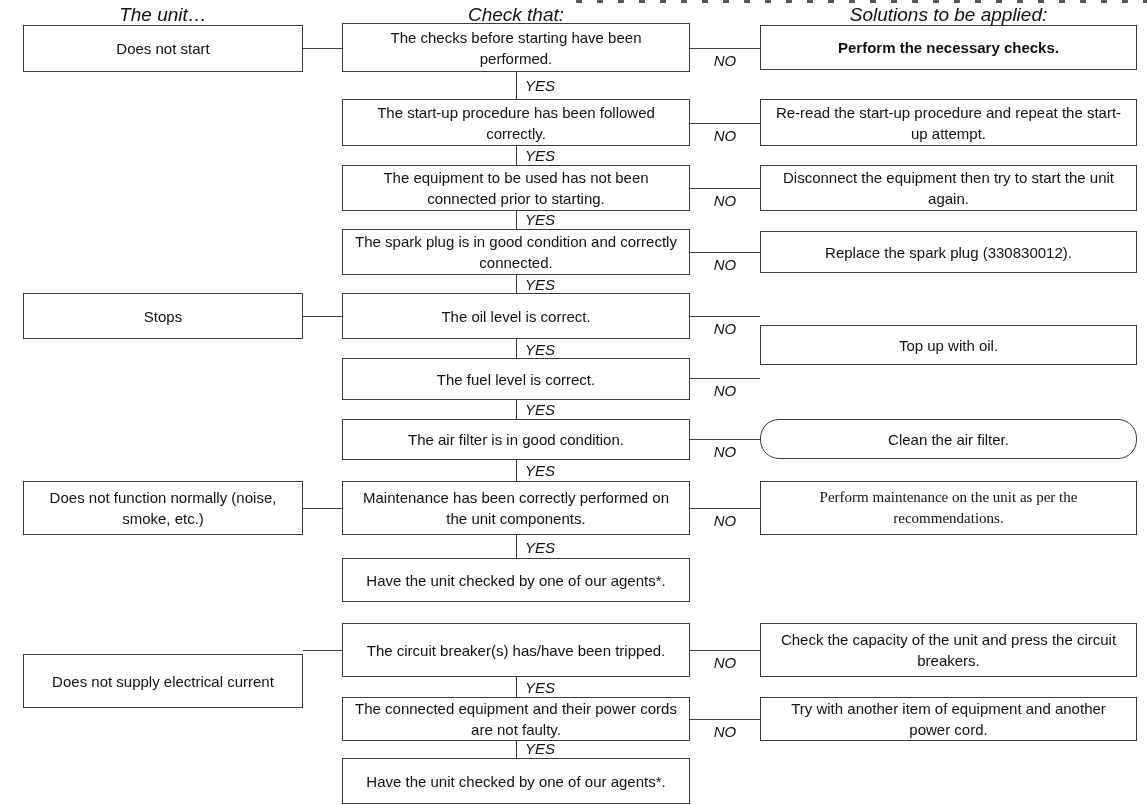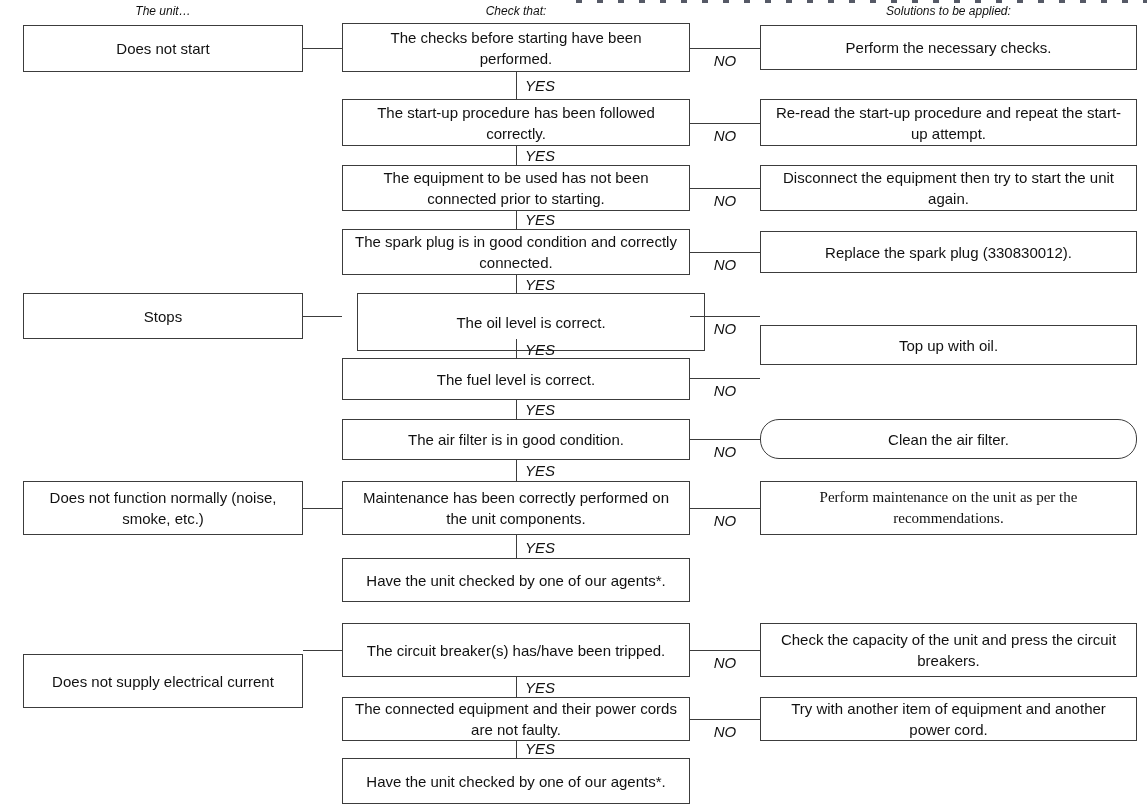--- a/index.html
+++ b/index.html
@@ -6,21 +6,21 @@
   .canvas{
     position:relative;
     width:1147px;height:805px;
     background:#ffffff;
     font-family:"Liberation Sans","DejaVu Sans",sans-serif;
     color:#111;
     overflow:hidden;
   }
   .col-header{
     position:absolute;top:4px;
-    font-size:12px;font-style:italic;
+    font-size:19px;font-style:italic;
     text-align:center;color:#111;
   }
   .hdr-unit{left:23px;width:280px;}
   .hdr-check{left:342px;width:348px;}
   .hdr-sol{left:760px;width:377px;}
   .box{
     position:absolute;
     box-sizing:border-box;
     border:1.6px solid #3c3c3c;
     background:#fff;
@@ -78,21 +78,21 @@
 
   <div class="l-conn" style="top:48px;"></div>
   <div class="l-conn" style="top:316px;"></div>
   <div class="l-conn" style="top:508px;"></div>
   <div class="l-conn" style="top:650px;"></div>
 
   <div class="box col-m" style="top:23px;height:49px;">The checks before starting have been performed.</div>
   <div class="box col-m" style="top:99px;height:47px;">The start-up procedure has been followed correctly.</div>
   <div class="box col-m" style="top:165px;height:46px;">The equipment to be used has not been connected prior to starting.</div>
   <div class="box col-m" style="top:229px;height:46px;text-align:center;">The spark plug is in good condition and correctly connected.</div>
-  <div class="box col-m" style="top:293px;height:58px;margin-left:15px;">The oil level is correct.</div>
+  <div class="box col-m" style="top:293px;height:46px;">The oil level is correct.</div>
   <div class="box col-m" style="top:358px;height:42px;">The fuel level is correct.</div>
   <div class="box col-m" style="top:419px;height:41px;">The air filter is in good condition.</div>
   <div class="box col-m" style="top:481px;height:54px;">Maintenance has been correctly performed on the unit components.</div>
   <div class="box col-m" style="top:558px;height:44px;">Have the unit checked by one of our agents*.</div>
   <div class="box col-m" style="top:623px;height:54px;">The circuit breaker(s) has/have been tripped.</div>
   <div class="box col-m" style="top:697px;height:44px;">The connected equipment and their power cords are not faulty.</div>
   <div class="box col-m" style="top:758px;height:46px;">Have the unit checked by one of our agents*.</div>
 
   <div class="vline" style="top:72px;height:27px;"></div>
   <div class="vline" style="top:146px;height:19px;"></div>
@@ -140,21 +140,21 @@
   <div class="no-conn" style="top:508px;">
       <span>NO</span>
     </div>
   <div class="no-conn" style="top:650px;">
       <span>NO</span>
     </div>
   <div class="no-conn" style="top:719px;">
       <span>NO</span>
     </div>
 
-  <div class="box col-r" style="top:25px;height:45px;">Perform the necessary checks.</div>
+  <div class="box col-r" style="top:25px;height:45px;font-weight:bold;">Perform the necessary checks.</div>
   <div class="box col-r" style="top:99px;height:47px;">Re-read the start-up procedure and repeat the start-up attempt.</div>
   <div class="box col-r" style="top:165px;height:46px;">Disconnect the equipment then try to start the unit again.</div>
   <div class="box col-r" style="top:231px;height:42px;">Replace the spark plug (330830012).</div>
   <div class="box col-r" style="top:296px;height:40px;margin-top:29px;">Top up with oil.</div>
   <div class="box col-r" style="top:419px;height:40px;border-radius:19px;">Clean the air filter.</div>
   <div class="box col-r" style="top:481px;height:54px;font-family:Liberation Serif, serif;">Perform maintenance on the unit as per the recommendations.</div>
   <div class="box col-r" style="top:623px;height:54px;">Check the capacity of the unit and press the circuit breakers.</div>
   <div class="box col-r" style="top:697px;height:44px;">Try with another item of equipment and another power cord.</div>
 
 </div>

